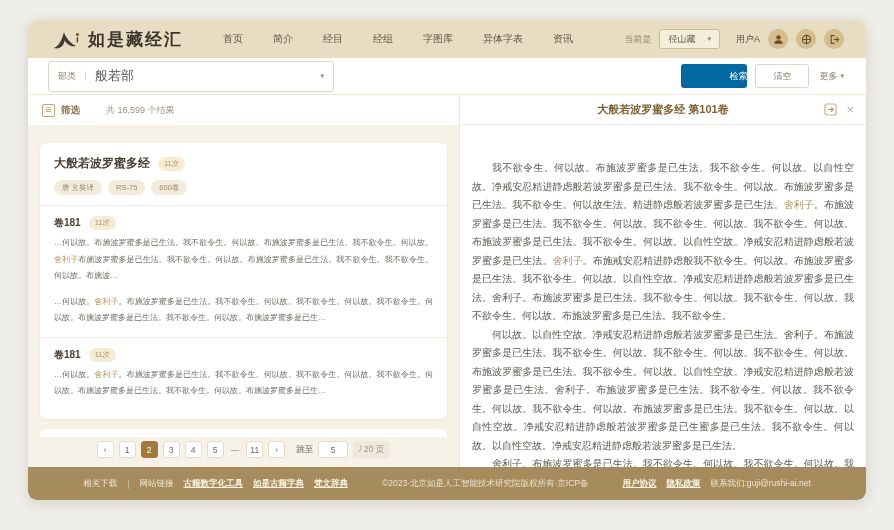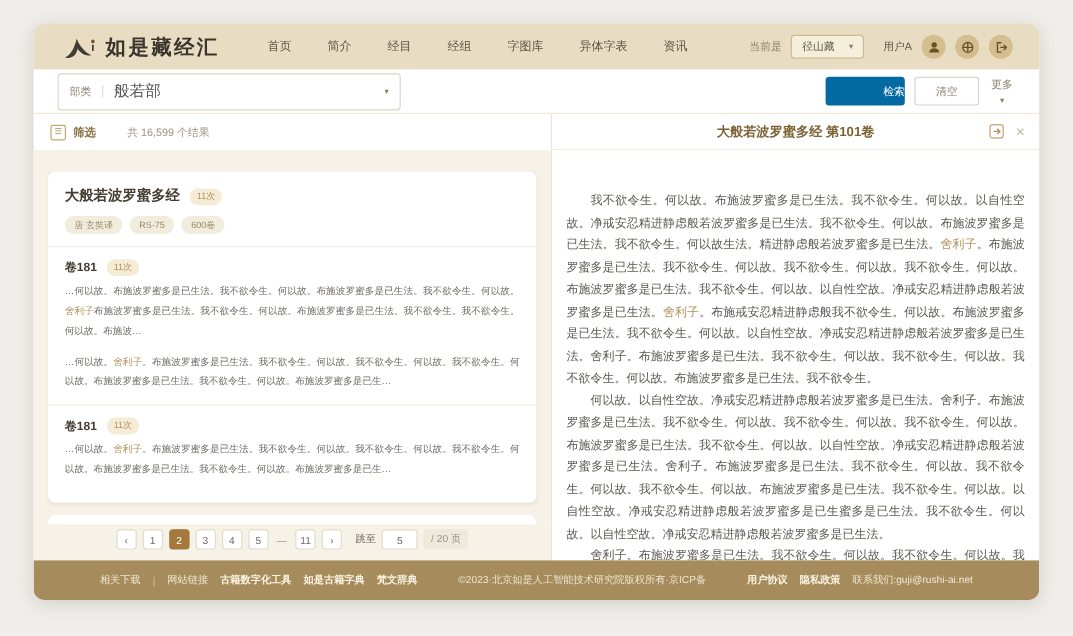--- a/index.html
+++ b/index.html
@@ -30,21 +30,21 @@
   .input-field{width:286px;}
   .field-label{font-size:9px;color:#8b8272;flex:none;}
   .field-sep{width:1px;height:10px;background:#e2dccd;margin:0 9px;flex:none;}
   .field-value{font-size:13px;color:#555;}
   .select-field .caret{margin-left:auto;}
   .input-field input{border:none;outline:none;font-size:9px;color:#555;width:100%;font-family:inherit;background:transparent;}
   .search-actions{margin-left:auto;display:flex;align-items:center;gap:8px;}
   .btn{height:24px;border-radius:3px;font-size:9px;cursor:pointer;font-family:inherit;}
   .btn.primary{width:66px;background:#0369a1;color:#fff;border:none;text-align:right;}
   .btn.ghost{width:54px;background:#fff;border:1px solid #ddd6c8;color:#8b8272;}
-  .btn.text{border:none;background:none;color:#8b8272;display:flex;align-items:center;gap:3px;padding:0 2px;flex-direction:column;}
+  .btn.text{border:none;background:none;color:#8b8272;display:flex;align-items:center;gap:3px;padding:0 2px;}
 
   
   .content{flex:1;display:flex;min-height:0;}
   .left-panel{width:432px;flex:none;border-right:1px solid #ece6d9;display:flex;flex-direction:column;min-height:0;background:#fff;}
   .left-head{height:30px;display:flex;align-items:center;padding:0 14px;gap:6px;flex:none;}
   .filter-icon{width:13px;height:13px;border:1px solid #c3a46d;border-radius:2px;color:#b08d52;font-size:7px;display:flex;align-items:center;justify-content:center;cursor:pointer;}
   .filter-label{font-size:9.5px;color:#8a6f42;font-weight:bold;}
   .result-count{font-size:9px;color:#9b9486;margin-left:20px;}
   .result-list{flex:1;background:#f7f2e7;padding:18px 12px 0;overflow:hidden;}
   .card{background:#fff;border-radius:6px;padding:12px 14px 10px;margin-bottom:10px;box-shadow:0 1px 3px rgba(120,100,70,.10);}
@@ -71,21 +71,21 @@
   .reader-head{height:30px;border-bottom:1px solid #f1ece1;position:relative;display:flex;align-items:center;justify-content:center;flex:none;}
   .reader-title{font-size:11px;font-weight:bold;color:#7d6234;}
   .reader-icons{position:absolute;right:12px;display:flex;align-items:center;gap:9px;}
   .locate-icon{width:13px;height:13px;cursor:pointer;display:block;}
   .close-icon{font-size:13px;color:#b9b4aa;cursor:pointer;line-height:1;}
   .reader-body{flex:1;overflow:hidden;padding:10px 12px;font-size:10px;line-height:18.5px;color:#5a5852;text-align:justify;}
   .para{text-indent:2em;}
 
   
   .footer{height:33px;background:#a68c5d;flex:none;display:flex;align-items:center;justify-content:center;gap:10px;font-size:8.5px;color:#f0e7d2;white-space:nowrap;}
-  .f-link{font-weight:bold;color:#faf3e1;cursor:pointer;}
+  .f-link{text-decoration:underline;font-weight:bold;color:#faf3e1;cursor:pointer;}
   .f-sep{opacity:.6;}
   .f-copy{margin-left:24px;opacity:.95;}
   .f-agree{margin-left:24px;}
 </style>
 </head>
 <body>
 
 <div class="app">
 
   <header class="topbar">

